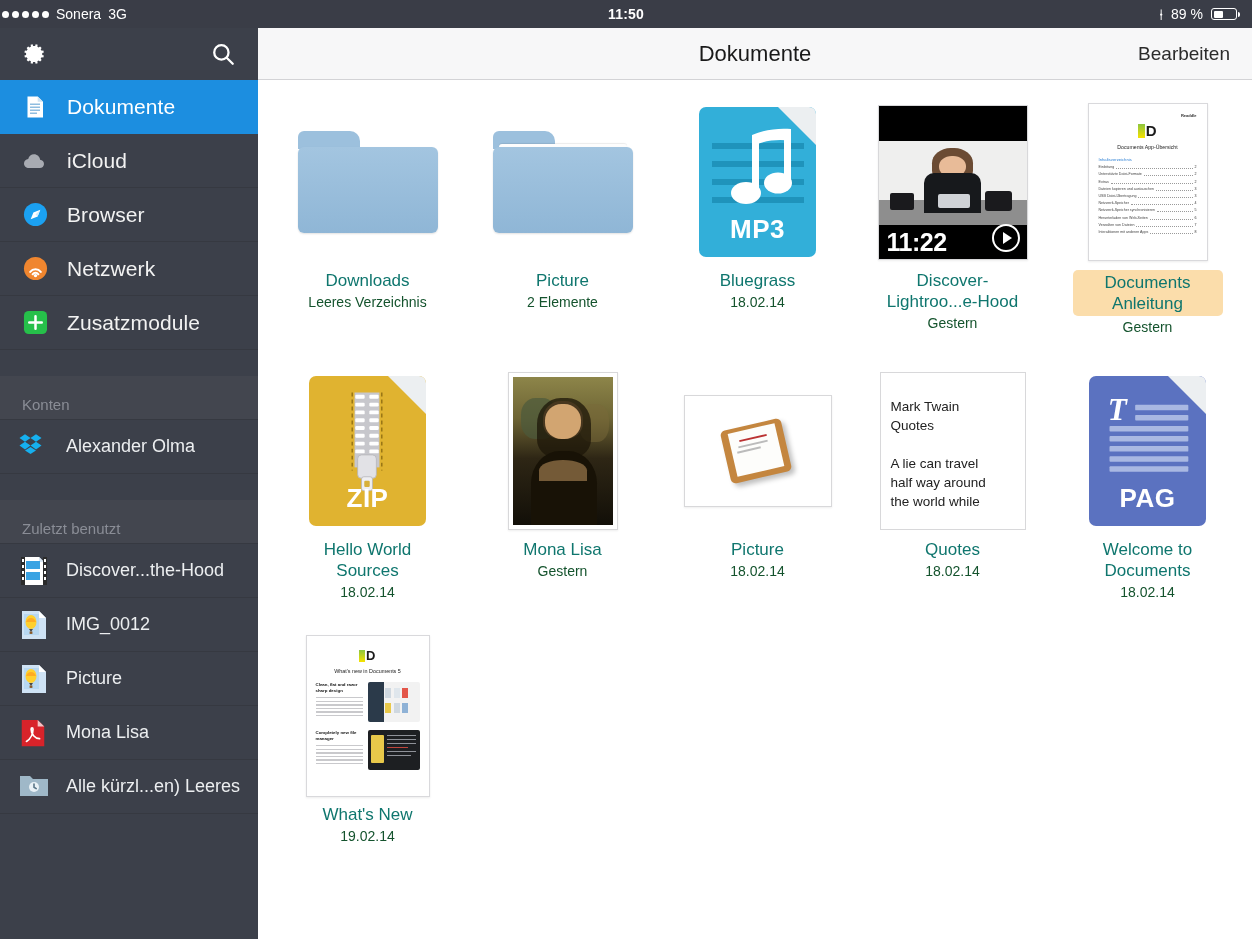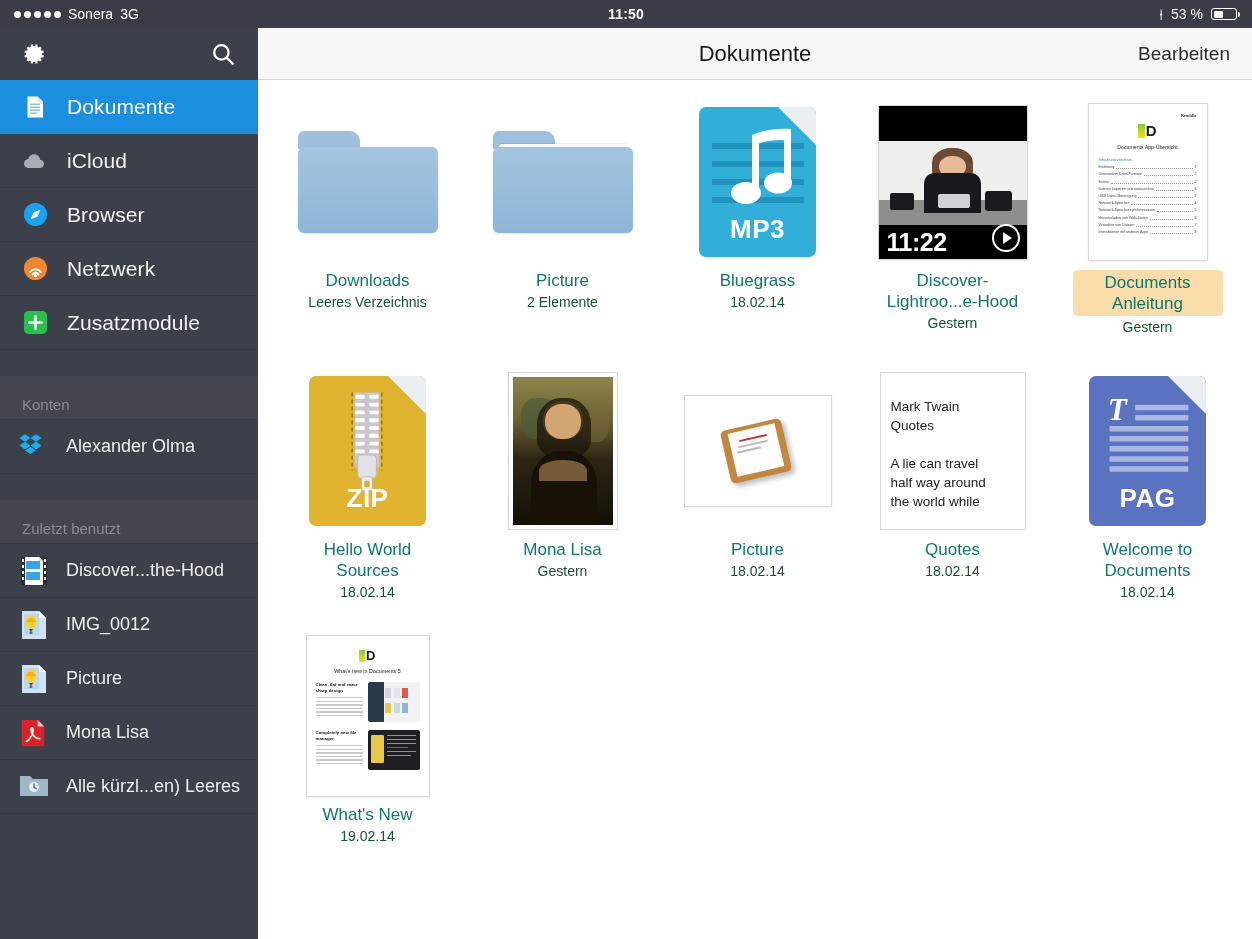--- a/index.html
+++ b/index.html
@@ -13,21 +13,21 @@
   
   #status-bar {
     position: absolute; top: 0; left: 0;
     width: 1252px; height: 28px;
     background: #3a3d47;
     color: #ffffff;
     font-size: 14px;
     display: flex; align-items: center;
     z-index: 30;
   }
-  #status-left { display: flex; align-items: center; gap: 7px; padding-left: 14px; }
+  #status-left { display: flex; align-items: center; gap: 7px; padding-left: 2px; }
   .sig-dots { display: flex; gap: 3px; align-items: center; }
   .sig-dots i { width: 7px; height: 7px; border-radius: 50%; background: #fff; display: block; }
   #status-center {
     position: absolute; left: 0; right: 0; text-align: center;
     font-weight: bold; font-size: 14px; letter-spacing: .2px;
   }
   #status-right {
     margin-left: auto; display: flex; align-items: center; gap: 8px;
     padding-right: 12px; position: relative; z-index: 2;
   }
@@ -234,21 +234,21 @@
         <i></i>
         <i></i>
         <i></i>
     </span>
     <span>Sonera</span>
     <span>3G</span>
   </div>
   <div id="status-center">11:50</div>
   <div id="status-right">
     <span class="bt-glyph">⍿</span>
-    <span>53 %</span>
+    <span>89 %</span>
     <span class="batt">
       <span class="batt-body">
           <span class="batt-fill" id="batt-fill" style="width: 44%;"></span>
         </span>
       <span class="batt-cap"></span>
     </span>
   </div>
 </div>
 
 <div id="sidebar">

